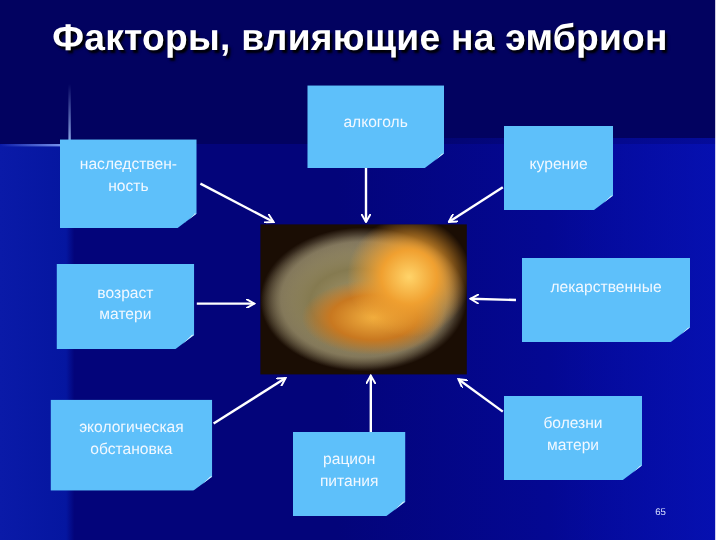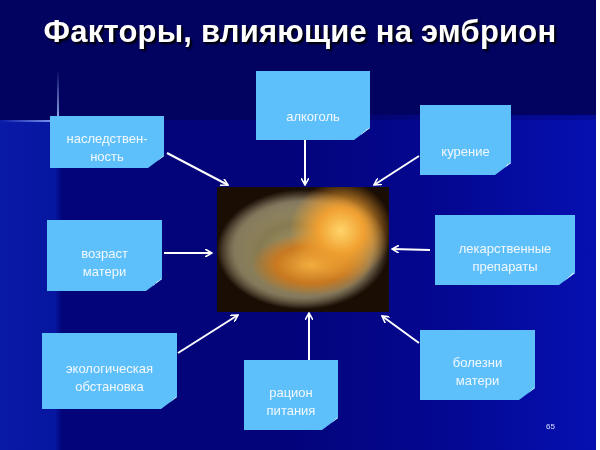--- a/index.html
+++ b/index.html
@@ -19,21 +19,21 @@
     .glow-v { position: absolute; left: 57px; top: 70px; width: 2px; height: 52px;
       background: linear-gradient(180deg, rgba(120,150,255,0) 0%, rgba(170,200,255,0.9) 100%); }
     .title {
       position: absolute; left: 0; top: 14px; width: 600px; text-align: center;
       color: #ffffff; font-weight: bold; font-size: 31px; letter-spacing: 0.2px;
       text-shadow: 2px 2px 2px #000000;
     }
     .box {
       position: absolute; background: #5ec0fa; color: #f2f8ff;
       font-size: 13px; line-height: 18px; text-align: center;
-      display: flex; flex-direction: column; justify-content: center; align-items: center;
+      display: flex; flex-direction: column; justify-content: flex-start; align-items: center;
       box-sizing: border-box; padding-top: 22px;
       clip-path: polygon(0 0, 100% 0, 100% calc(100% - 12px), calc(100% - 16px) 100%, 0 100%);
     }
     .fold {
       position: absolute; right: 0; bottom: 0; width: 16px; height: 12px;
       background: linear-gradient(135deg, transparent 50%, #c8e6fb 50%, #8fd0f8 100%);
     }
     .box .line { display: block; white-space: nowrap; }
     .embryo {
       position: absolute; left: 217px; top: 187px; width: 172px; height: 125px;
@@ -52,21 +52,21 @@
 
 <div class="bg-top"></div>
 <div class="bg-lower"></div>
 <div class="bg-right"></div>
 <div class="glow-h"></div>
 <div class="glow-v"></div>
 <div class="right-border"></div>
 
 <div class="title">Факторы, влияющие на эмбрион</div>
 
-<div class="box" style="left:50px; top:116px; width:114px; height:52px; padding-top:12px;">
+<div class="box" style="left:50px; top:116px; width:114px; height:74px; padding-top:12px;">
   <span class="line">наследствен-</span>
   <span class="line">ность</span>
   <span class="fold"></span>
 </div>
 
 <div class="box" style="left:256px; top:71px; width:114px; height:69px; padding-top:22px;">
   <span class="line">алкоголь</span>
   <span class="fold"></span>
 </div>
 
@@ -76,21 +76,20 @@
 </div>
 
 <div class="box" style="left:47px; top:220px; width:115px; height:71px; padding-top:15px;">
   <span class="line">возраст</span>
   <span class="line">матери</span>
   <span class="fold"></span>
 </div>
 
 <div class="box" style="left:435px; top:215px; width:140px; height:70px; padding-top:15px;">
   <span class="line">лекарственные</span>
-  <span class="line">препараты</span>
   <span class="fold"></span>
 </div>
 
 <div class="box" style="left:42px; top:333px; width:135px; height:76px; padding-top:14px;">
   <span class="line">экологическая</span>
   <span class="line">обстановка</span>
   <span class="fold"></span>
 </div>
 
 <div class="box" style="left:244px; top:360px; width:94px; height:70px; padding-top:14px;">

